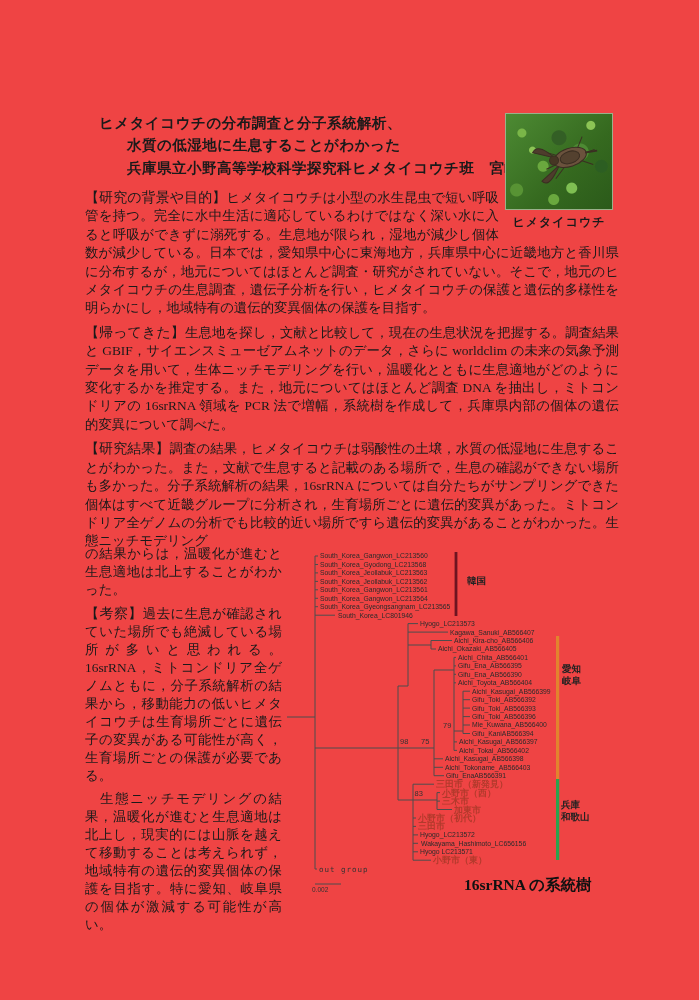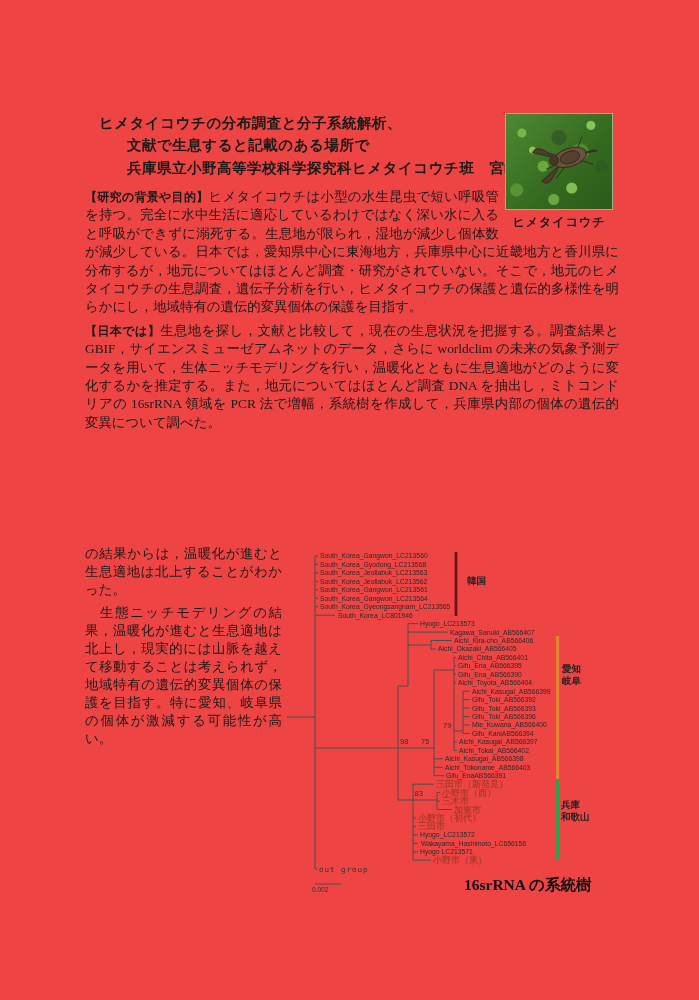--- a/index.html
+++ b/index.html
@@ -24,41 +24,41 @@
        radial-gradient(circle at 45% 90%, #6aa83e 0 5px, transparent 6px),
        linear-gradient(135deg,#4d8a33,#35691f 60%,#2b5a1a);}
   .photo svg{position:absolute;left:0;top:0;}
   .photo-caption{margin-top:4px;text-align:center;font-weight:bold;font-size:12px;
         font-family:"Liberation Sans","DejaVu Sans",sans-serif;letter-spacing:1px;}
   .main-text{position:absolute;left:85px;top:188px;width:534px;
         font-size:13.4px;line-height:18.4px;text-align:justify;}
   .photo-spacer{float:right;width:120px;height:42px;}
   .para{margin:0;}
   .para + .para{margin-top:5px;}
-  .p-head{font-weight:bold;font-family:"Liberation Sans","DejaVu Sans",sans-serif;font-size:12px;}
+  .p-head{font-weight:normal;font-family:"Liberation Sans","DejaVu Sans",sans-serif;font-size:14px;}
   .left-col{position:absolute;left:85px;top:545px;width:197px;
         font-size:13.4px;line-height:18px;text-align:justify;}
   #tree-svg{position:absolute;left:280px;top:545px;width:340px;height:365px;}
   #tree-svg line{stroke:#4d4d4d;stroke-width:1;}
   .tl{font:6.8px "Liberation Sans","DejaVu Sans",sans-serif;fill:#2b2b2b;}
   .tr{font:600 9px "Liberation Sans","DejaVu Sans",sans-serif;fill:#b23a2c;}
   .tn{font:7.5px "Liberation Sans","DejaVu Sans",sans-serif;fill:#333;}
   .tb{font:700 9.5px "Liberation Sans","DejaVu Sans",sans-serif;fill:#222;}
   .tcap{font:700 15.5px "Liberation Serif","DejaVu Serif",serif;fill:#111;}
   .tsc{font:6.5px "Liberation Sans","DejaVu Sans",sans-serif;fill:#333;}
   .tog{font:7.5px "DejaVu Sans Mono",monospace;fill:#333;letter-spacing:1px;}
 </style>
 </head>
 <body>
 
 <div class="page">
 
   <div class="title-block">
     <div>ヒメタイコウチの分布調査と分子系統解析、</div>
-    <div class="t-ind">文献で生息すると記載のある場所で</div>
+    <div class="t-ind">水質の低湿地に生息することがわかった</div>
     <div class="t-ind">兵庫県立小野高等学校科学探究科ヒメタイコウチ班　宮崎多聞</div>
   </div>
 
   <div class="photo-wrap">
     <div class="photo">
       <svg width="108" height="97" viewBox="0 0 108 97">
         <g transform="rotate(-18 62 44)" stroke="#3b2e22" stroke-width="1" fill="#5d4a38">
           <line x1="40" y1="30" x2="55" y2="40"></line>
           <line x1="38" y1="48" x2="55" y2="46"></line>
           <line x1="44" y1="60" x2="58" y2="50"></line>
@@ -73,25 +73,27 @@
           <line x1="80" y1="44" x2="92" y2="46" stroke-width="2"></line>
         </g>
       </svg>
     </div>
     <div class="photo-caption">ヒメタイコウチ</div>
   </div>
 
   <div class="main-text">
     <div class="photo-spacer"></div>
     <p class="para"><span class="p-head">【研究の背景や目的】</span><span>ヒメタイコウチは小型の水生昆虫で短い呼吸管を持つ。完全に水中生活に適応しているわけではなく深い水に入ると呼吸ができずに溺死する。生息地が限られ，湿地が減少し個体数が減少している。日本では，愛知県中心に東海地方，兵庫県中心に近畿地方と香川県に分布するが，地元についてはほとんど調査・研究がされていない。そこで，地元のヒメタイコウチの生息調査，遺伝子分析を行い，ヒメタイコウチの保護と遺伝的多様性を明らかにし，地域特有の遺伝的変異個体の保護を目指す。</span></p>
-    <p class="para"><span class="p-head">【日本では】</span><span>生息地を探し，文献と比較して，現在の生息状況を把握する。調査結果と GBIF，サイエンスミューゼアムネットのデータ，さらに worldclim の未来の気象予測データを用いて，生体ニッチモデリングを行い，温暖化とともに生息適地がどのように変化するかを推定する。また，地元についてはほとんど調査 DNA を抽出し，ミトコンドリアの 16srRNA 領域を PCR 法で増幅，系統樹を作成して，兵庫県内部の個体の遺伝的変異について調べた。</span></p>
+    <p class="para"><span class="p-head">【帰ってきた】</span><span>生息地を探し，文献と比較して，現在の生息状況を把握する。調査結果と GBIF，サイエンスミューゼアムネットのデータ，さらに worldclim の未来の気象予測データを用いて，生体ニッチモデリングを行い，温暖化とともに生息適地がどのように変化するかを推定する。また，地元についてはほとんど調査 DNA を抽出し，ミトコンドリアの 16srRNA 領域を PCR 法で増幅，系統樹を作成して，兵庫県内部の個体の遺伝的変異について調べた。</span></p>
+    <p class="para"><span class="p-head">【研究結果】</span><span>調査の結果，ヒメタイコウチは弱酸性の土壌，水質の低湿地に生息することがわかった。また，文献で生息すると記載のある場所で，生息の確認ができない場所も多かった。分子系統解析の結果，16srRNA については自分たちがサンプリングできた個体はすべて近畿グループに分析され，生育場所ごとに遺伝的変異があった。ミトコンドリア全ゲノムの分析でも比較的近い場所ですら遺伝的変異があることがわかった。生態ニッチモデリング</span></p>
   </div>
 
   <div class="left-col">
     <p class="para"><span>の結果からは，温暖化が進むと生息適地は北上することがわかった。</span></p>
+    <p class="para"><span class="p-head">【考察】</span><span>過去に生息が確認されていた場所でも絶滅している場所が多いと思われる。16srRNA，ミトコンドリア全ゲノムともに，分子系統解析の結果から，移動能力の低いヒメタイコウチは生育場所ごとに遺伝子の変異がある可能性が高く，生育場所ごとの保護が必要である。</span></p>
     <p class="para"><span>　生態ニッチモデリングの結果，温暖化が進むと生息適地は北上し，現実的には山脈を越えて移動することは考えられず，地域特有の遺伝的変異個体の保護を目指す。特に愛知、岐阜県の個体が激減する可能性が高い。</span></p>
   </div>
 
   <svg id="tree-svg" viewBox="280 545 340 365">
       <line x1="315" y1="556" x2="315" y2="869"></line>
       <line x1="287" y1="717" x2="315" y2="717"></line>
       <line x1="315" y1="556" x2="318" y2="556"></line>
       <line x1="315" y1="564.5" x2="318" y2="564.5"></line>
       <line x1="315" y1="572.9" x2="318" y2="572.9"></line>
       <line x1="315" y1="581.4" x2="318" y2="581.4"></line>

